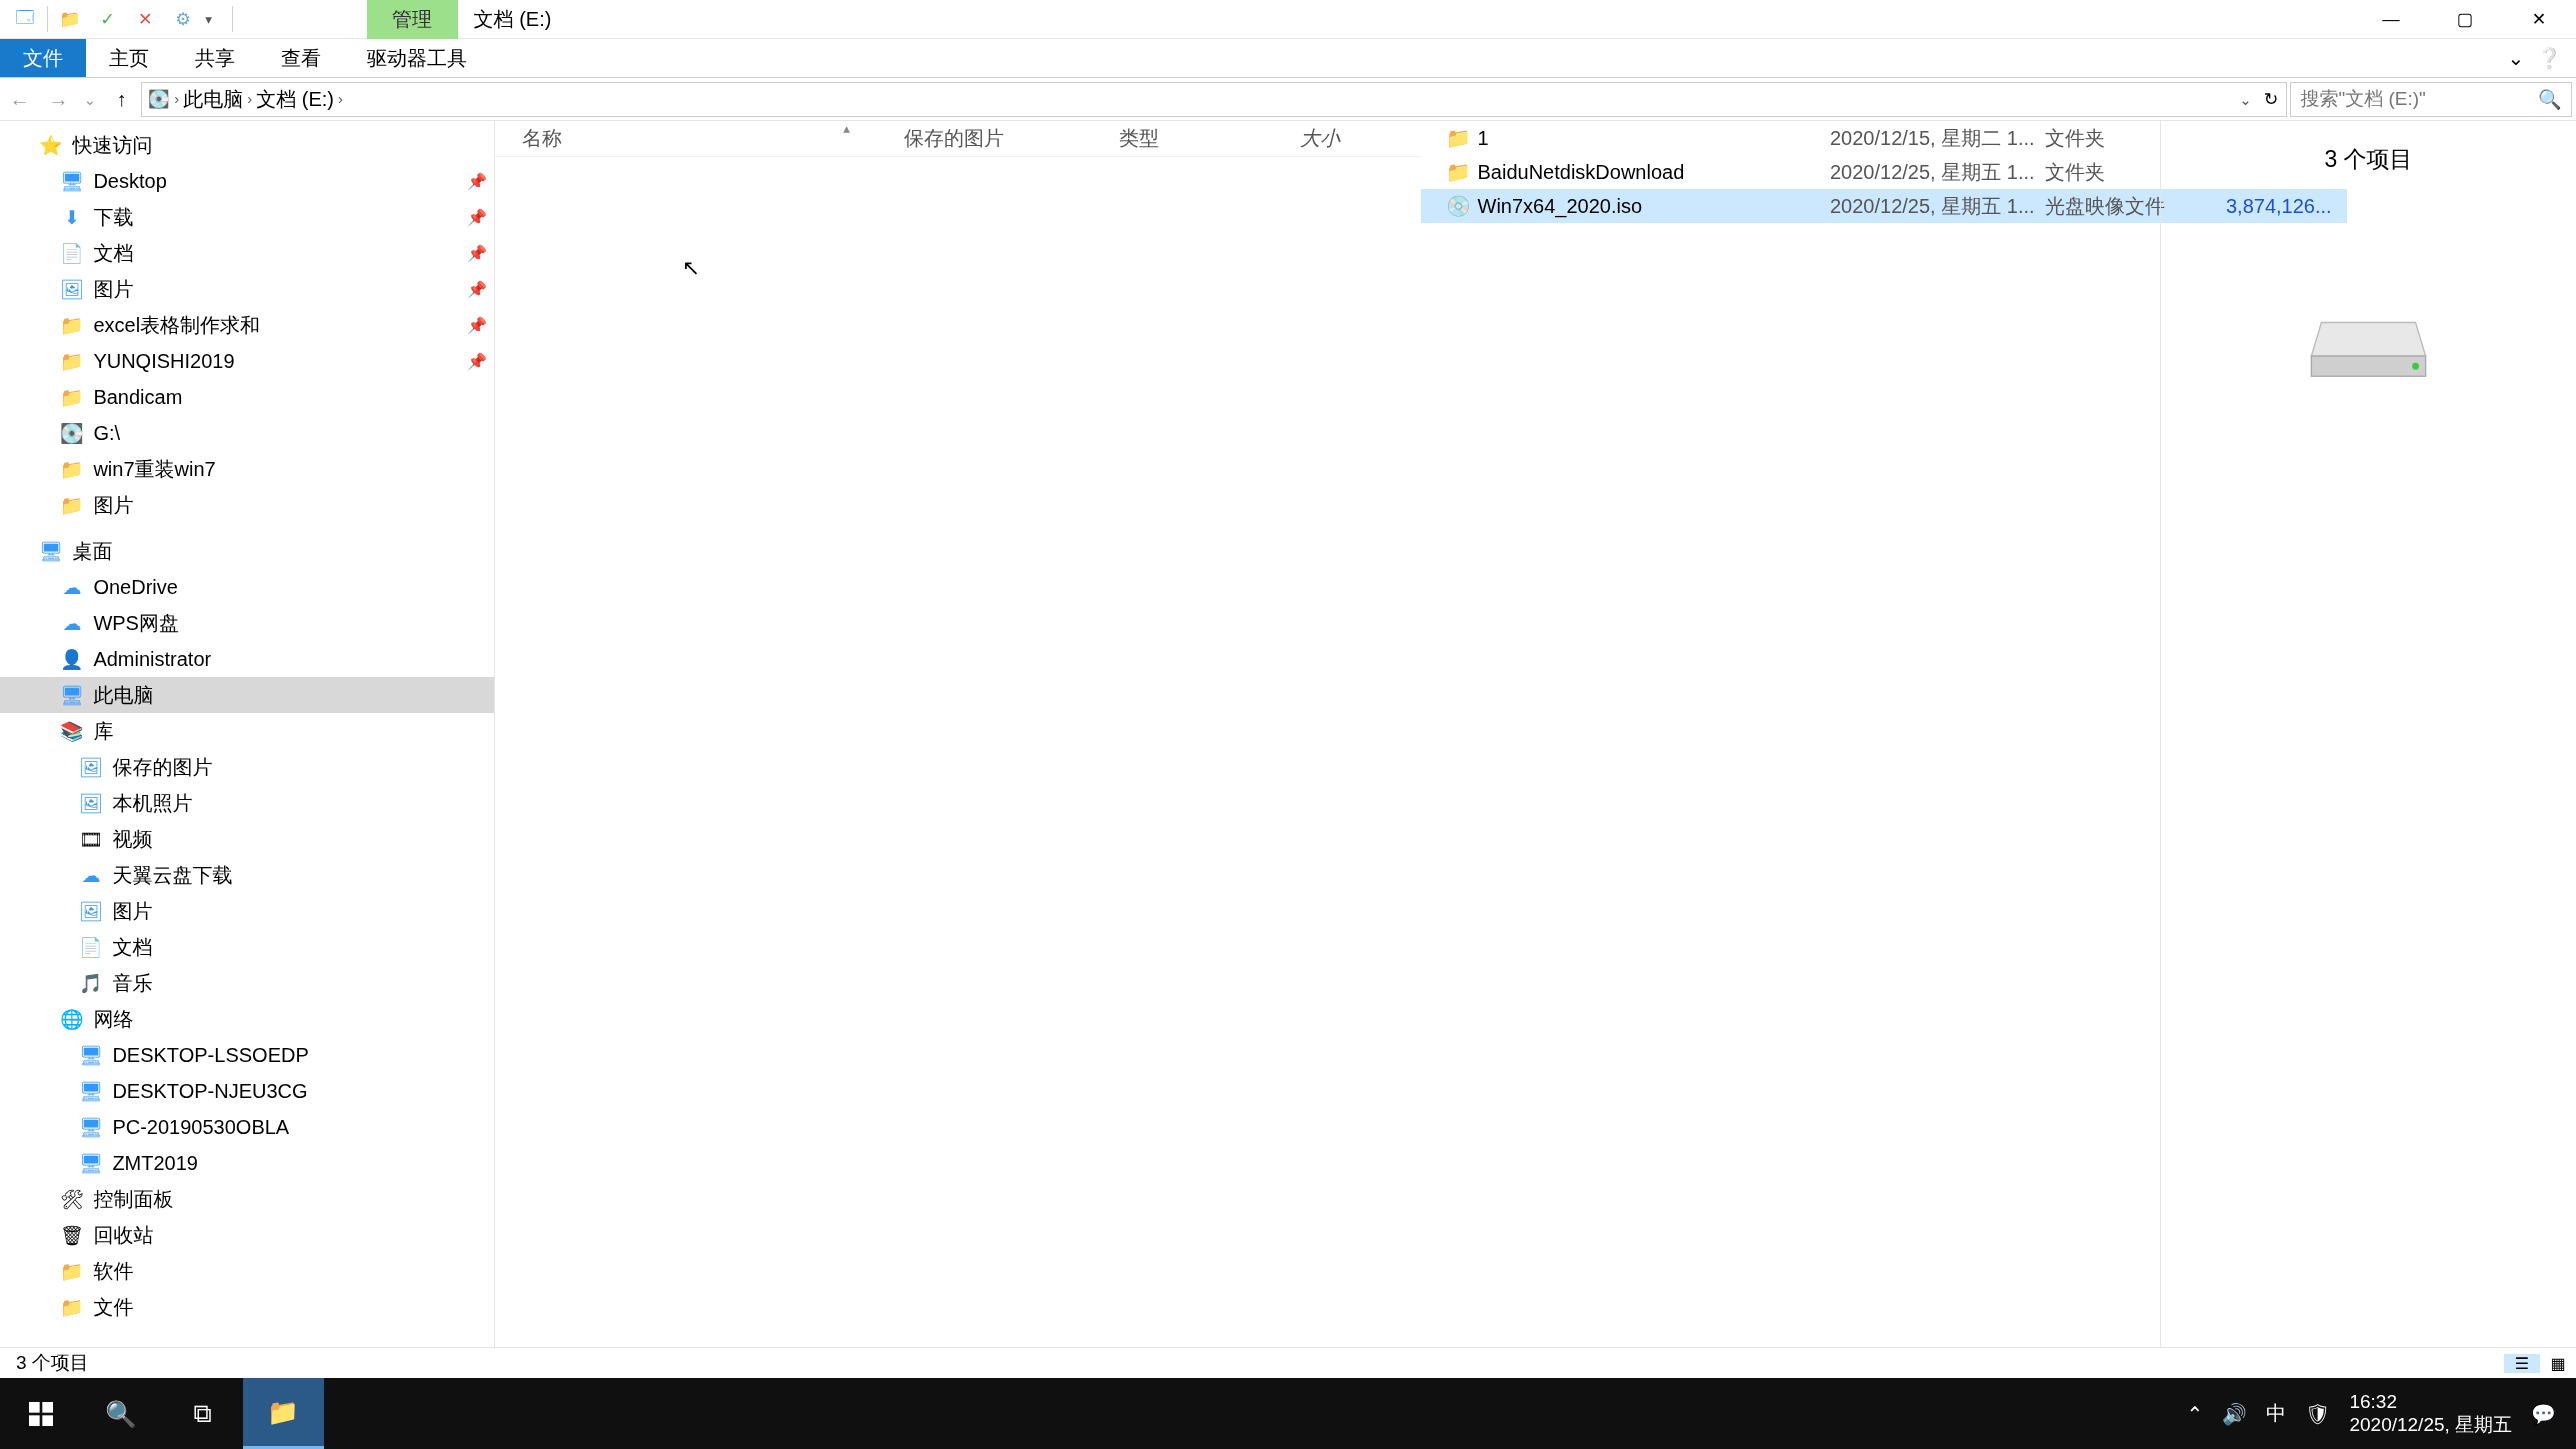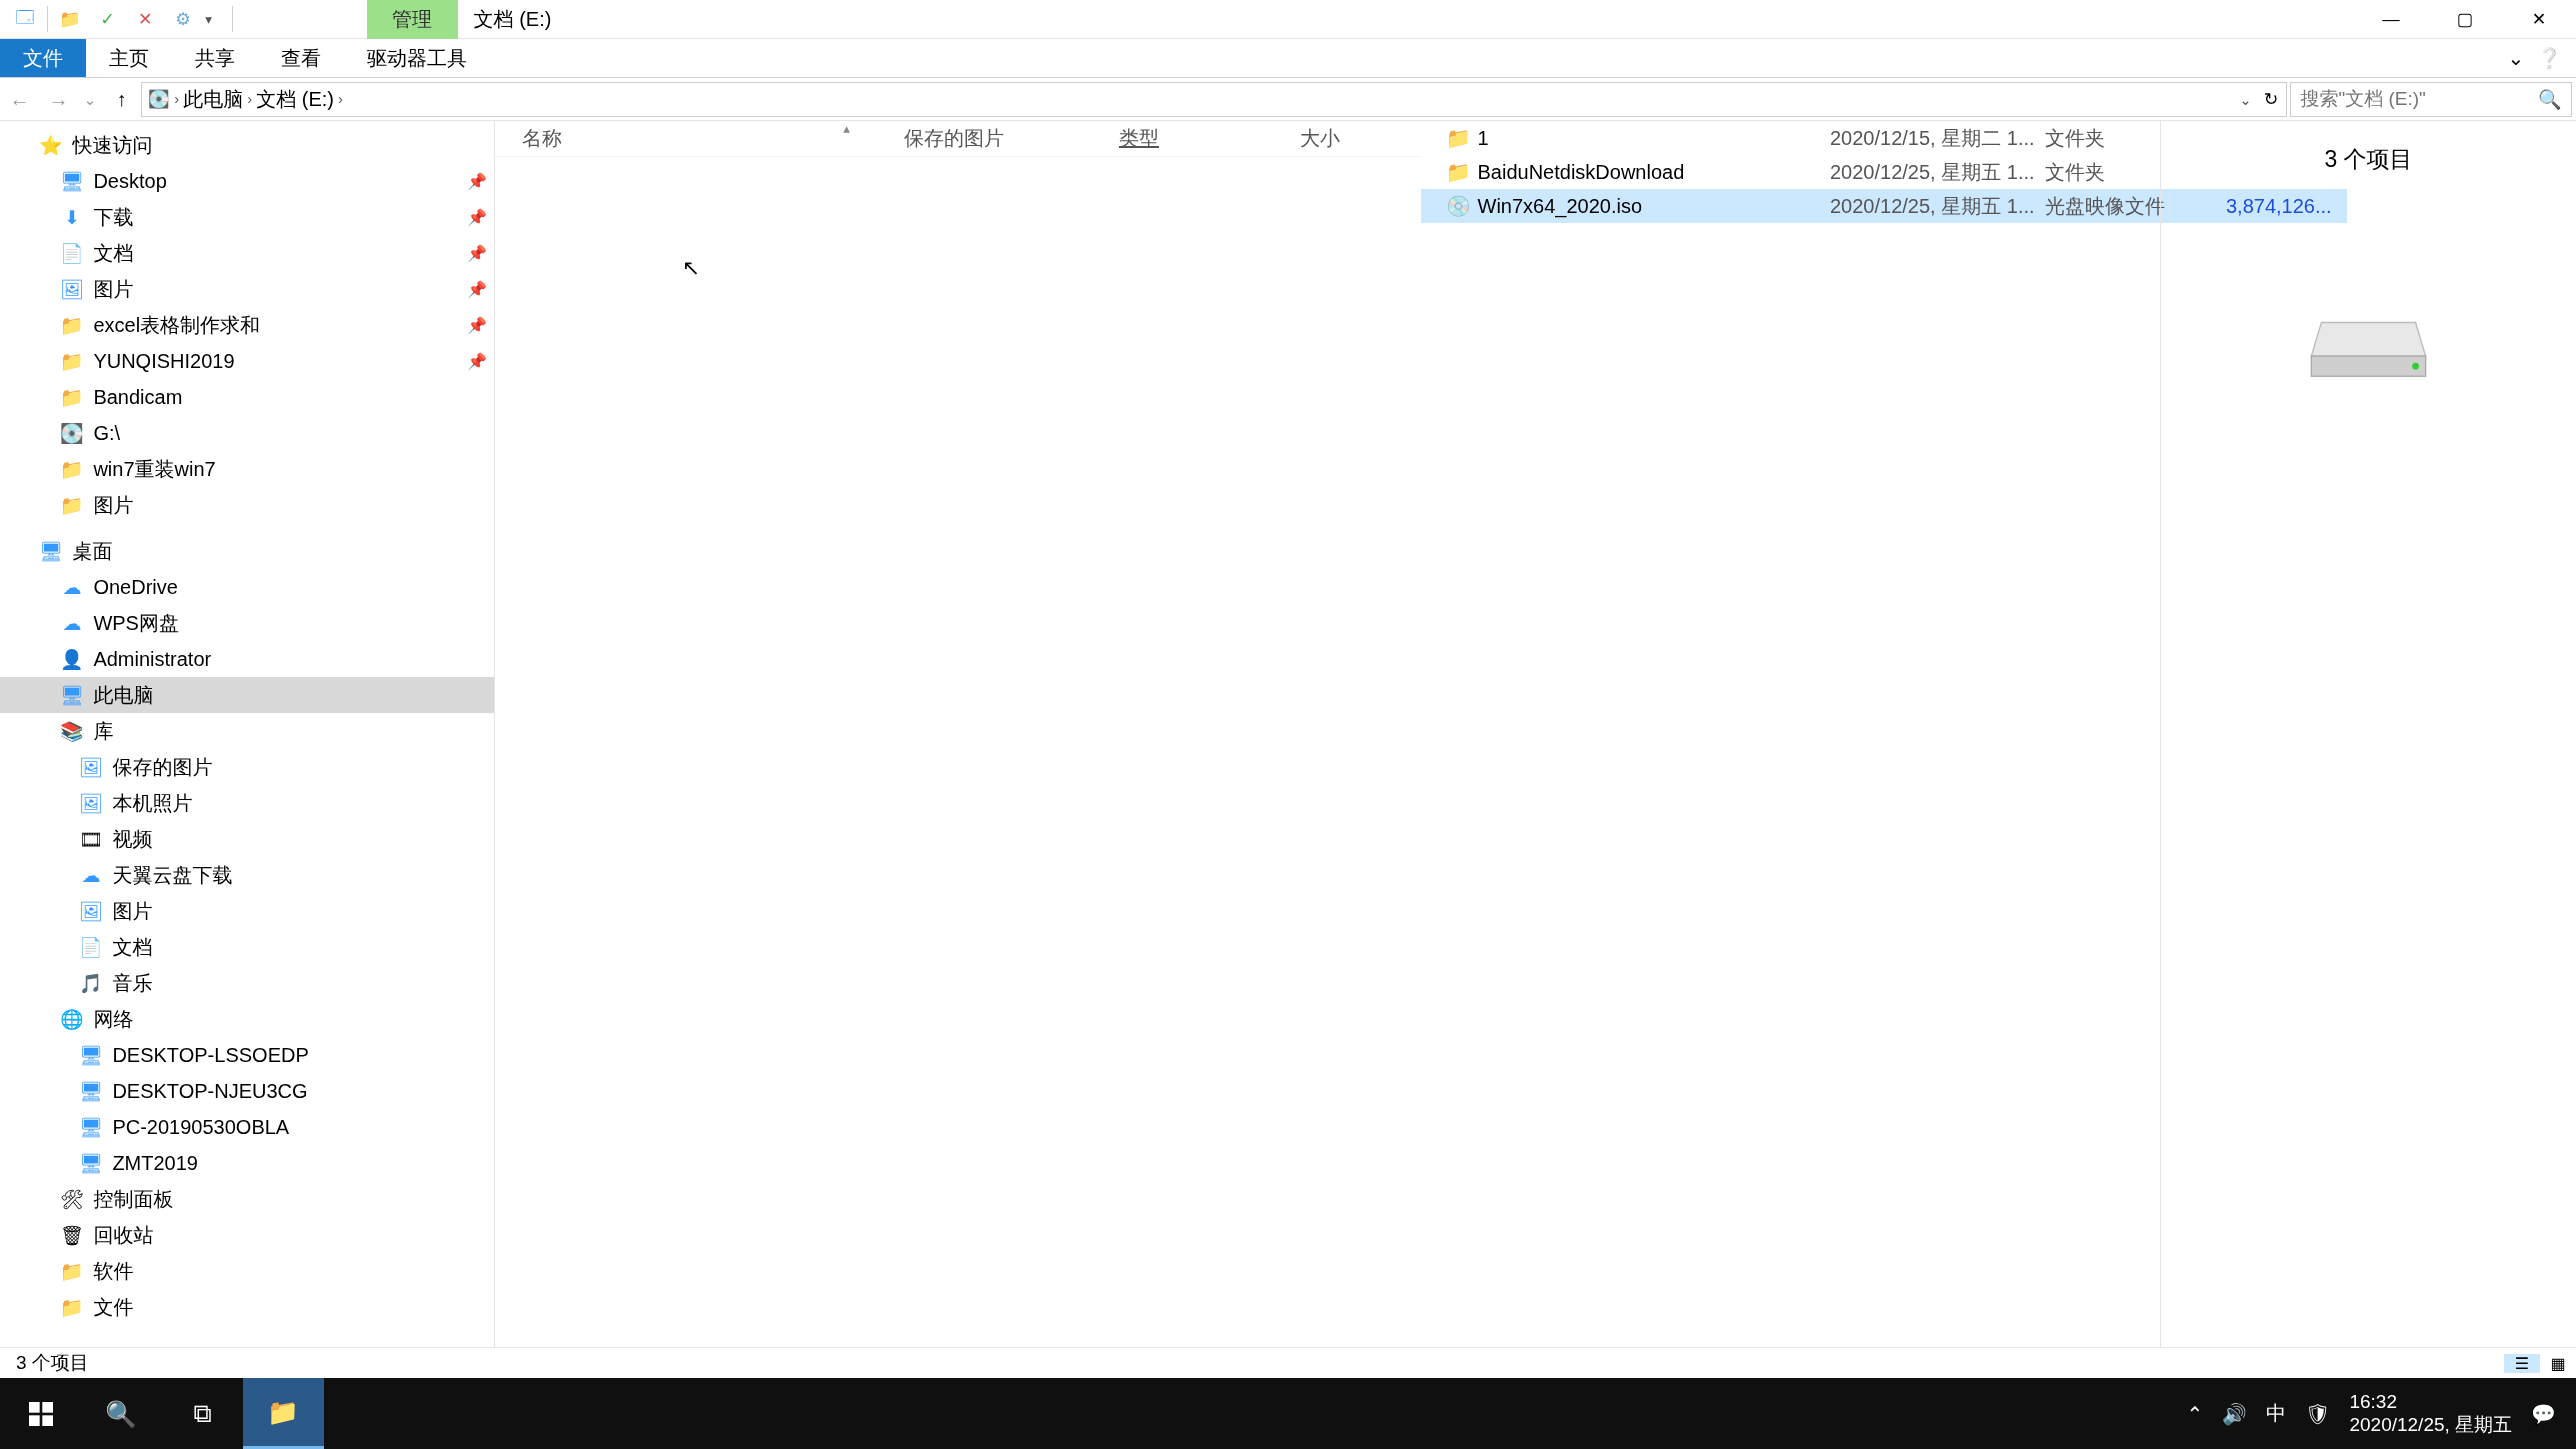--- a/index.html
+++ b/index.html
@@ -47,22 +47,22 @@
 .tree-item.selected { background: #d8d8d8; }
 .tree-icon { width: 24px; height: 24px; margin-right: 9.4px; display: flex; align-items: center; justify-content: center; font-size: 19px; }
 .pin { margin-left: auto; color: #888; font-size: 16px; }
 .tree-spacer { height: 9.4px; }
 
 .content { flex: 1; display: flex; flex-direction: row; min-width: 0; }
 .col-headers { height: 36px; display: flex; align-items: center; border-bottom: 0.7px solid #f2f2f2; font-size: 20px; color: #555; padding-left: 27px; }
 .col-name { width: 382px; position: relative; }
 .sort-arrow { position: absolute; right: 54px; top: -4px; font-size: 13.4px; color: #888; }
 .col-date { width: 215px; }
-.col-type { width: 181px; text-decoration: underline; }
-.col-size { width: 121px; }
+.col-type { width: 181px; }
+.col-size { width: 121px; font-style: italic; }
 .files { flex: 1; }
 .file-row { height: 34px; display: flex; align-items: center; font-size: 20px; padding-left: 27px; }
 .file-row.selected { background: #cce8ff; }
 .file-row .cell-name { width: 382px; display: flex; align-items: center; gap: 8px; }
 .file-row .cell-date { width: 215px; color: #555; }
 .file-row .cell-type { width: 181px; color: #555; }
 .file-row .cell-size { width: 121px; color: #1d4ed8; }
 .file-icon { width: 21.5px; height: 21.5px; display: flex; align-items: center; justify-content: center; }
 
 .preview-pane { width: 416px; border-left: 0.7px solid #e5e5e5; display: flex; flex-direction: column; align-items: center; padding-top: 23px; font-size: 23px; }

